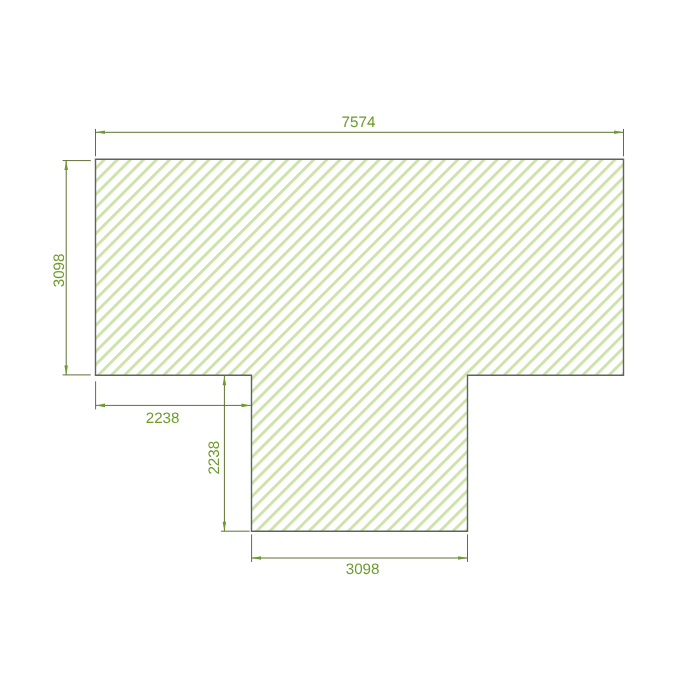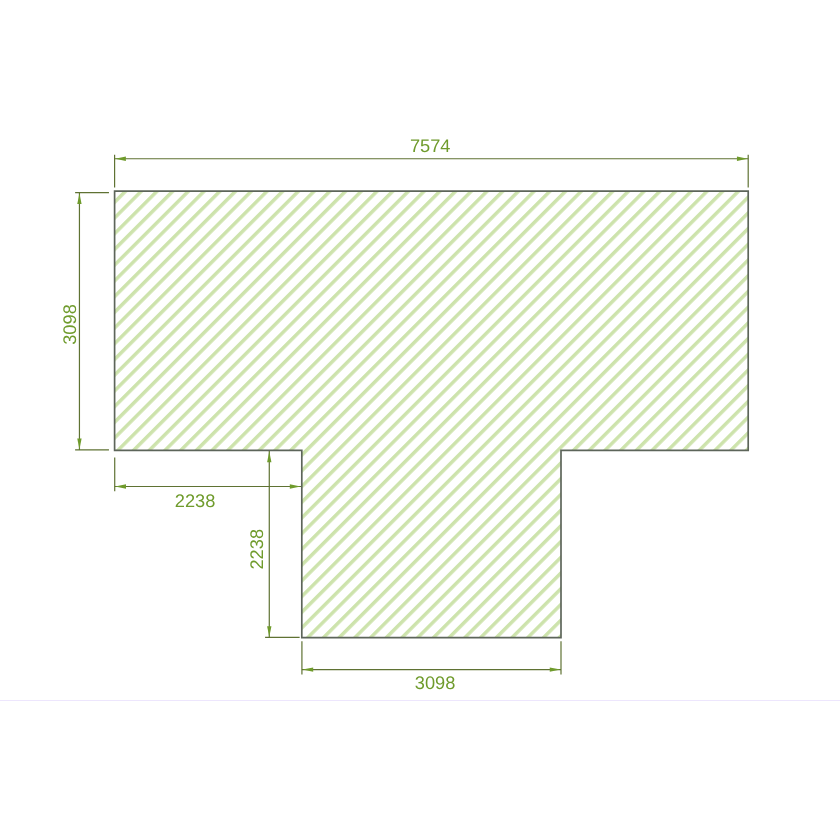--- a/index.html
+++ b/index.html
@@ -1,16 +1,16 @@
 <!DOCTYPE html>
 <html><head>
 <meta charset="utf-8">
 <style>
   html,body{margin:0;padding:0;background:#ffffff;}
-  .wrap{width:700px;height:584px;position:relative;background:#8b5cf6;}
+  .wrap{width:700px;height:584px;position:relative;background:#f9a8d4;}
   svg{display:block;filter:blur(0.5px);}
   text{font-family:"Liberation Sans",sans-serif;text-rendering:geometricPrecision;font-size:15.2px;fill:#6f9b2c;}
 </style>
 </head>
 <body>
 <div class="wrap">
 <svg width="700" height="700" viewBox="0 0 700 700" xmlns="http://www.w3.org/2000/svg">
   <defs>
     <pattern id="hatch" width="9.26" height="9.26" patternUnits="userSpaceOnUse" patternTransform="rotate(-45)">
       <rect x="0" y="0" width="9.26" height="9.26" fill="#ffffff"></rect>

